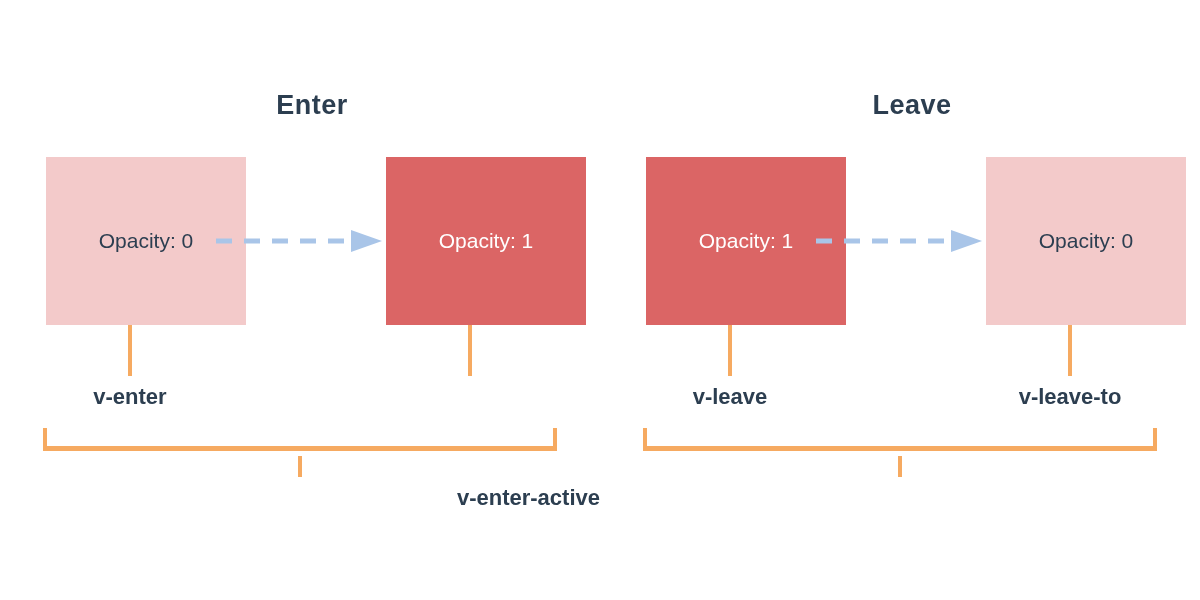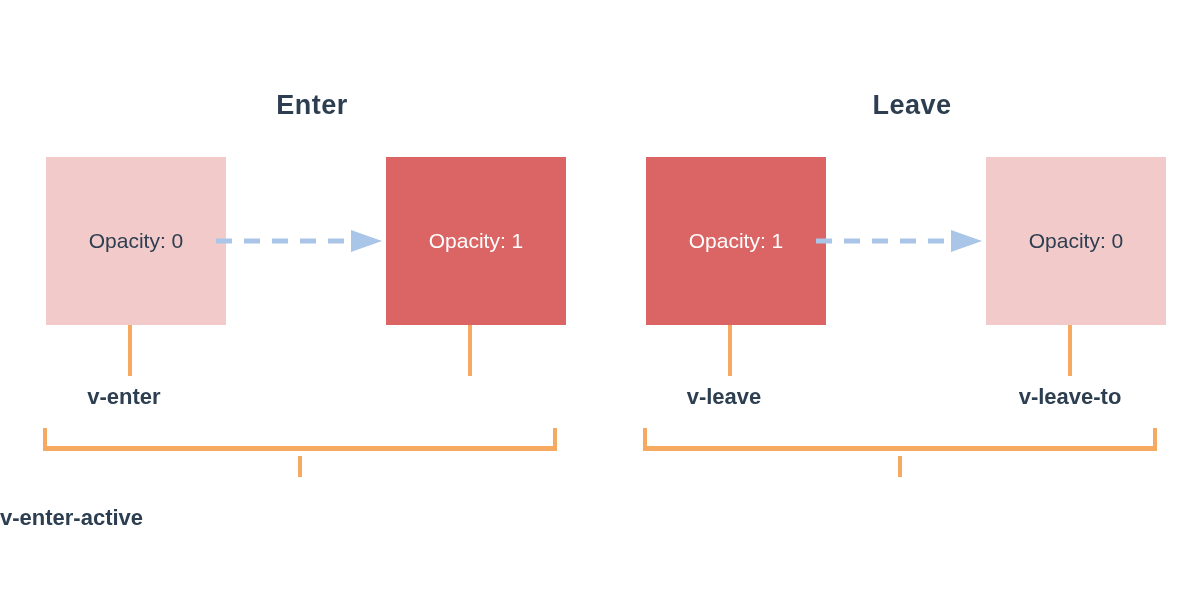--- a/index.html
+++ b/index.html
@@ -33,21 +33,21 @@
     text-align: center;
     font-size: 27px;
     font-weight: bold;
     color: var(--navy);
     letter-spacing: 0.5px;
   }
 
   .box {
     position: absolute;
     top: 157px;
-    width: 180px;
+    width: 200px;
     height: 168px;
     display: flex;
     align-items: center;
     justify-content: center;
     font-size: 21px;
   }
   .box.from { left: 46px; }
   .box.to   { left: 386px; }
   .box.solid { background: var(--red);  color: #ffffff; }
   .box.faded { background: var(--pink); color: var(--navy); }
@@ -79,21 +79,21 @@
 
   .class-label {
     position: absolute;
     top: 384px;
     width: 240px;
     text-align: center;
     font-size: 22px;
     font-weight: bold;
     color: var(--navy);
   }
-  .class-label.from { left: 4px; }   
+  .class-label.from { left: 10px; }   
   .class-label.to   { left: 350px; }  
 
   .bracket {
     position: absolute;
     left: 43px;
     top: 428px;
     width: 514px;
     height: 23px;
     border-left: 4px solid var(--orange);
     border-right: 4px solid var(--orange);
@@ -107,25 +107,24 @@
     width: 4px;
     height: 21px;
     background: var(--orange);
   }
 
   .active-label {
     position: absolute;
     top: 485px;
     left: 0;
     width: 600px;
-    text-align: left;
+    text-align: right;
     font-size: 22px;
     font-weight: bold;
     color: var(--navy);
-    margin-top: 20px;
   }
 </style>
 </head>
 <body>
 
 <div class="canvas">
 
   <section class="panel enter">
     <h2 class="panel-title">Enter</h2>
 

